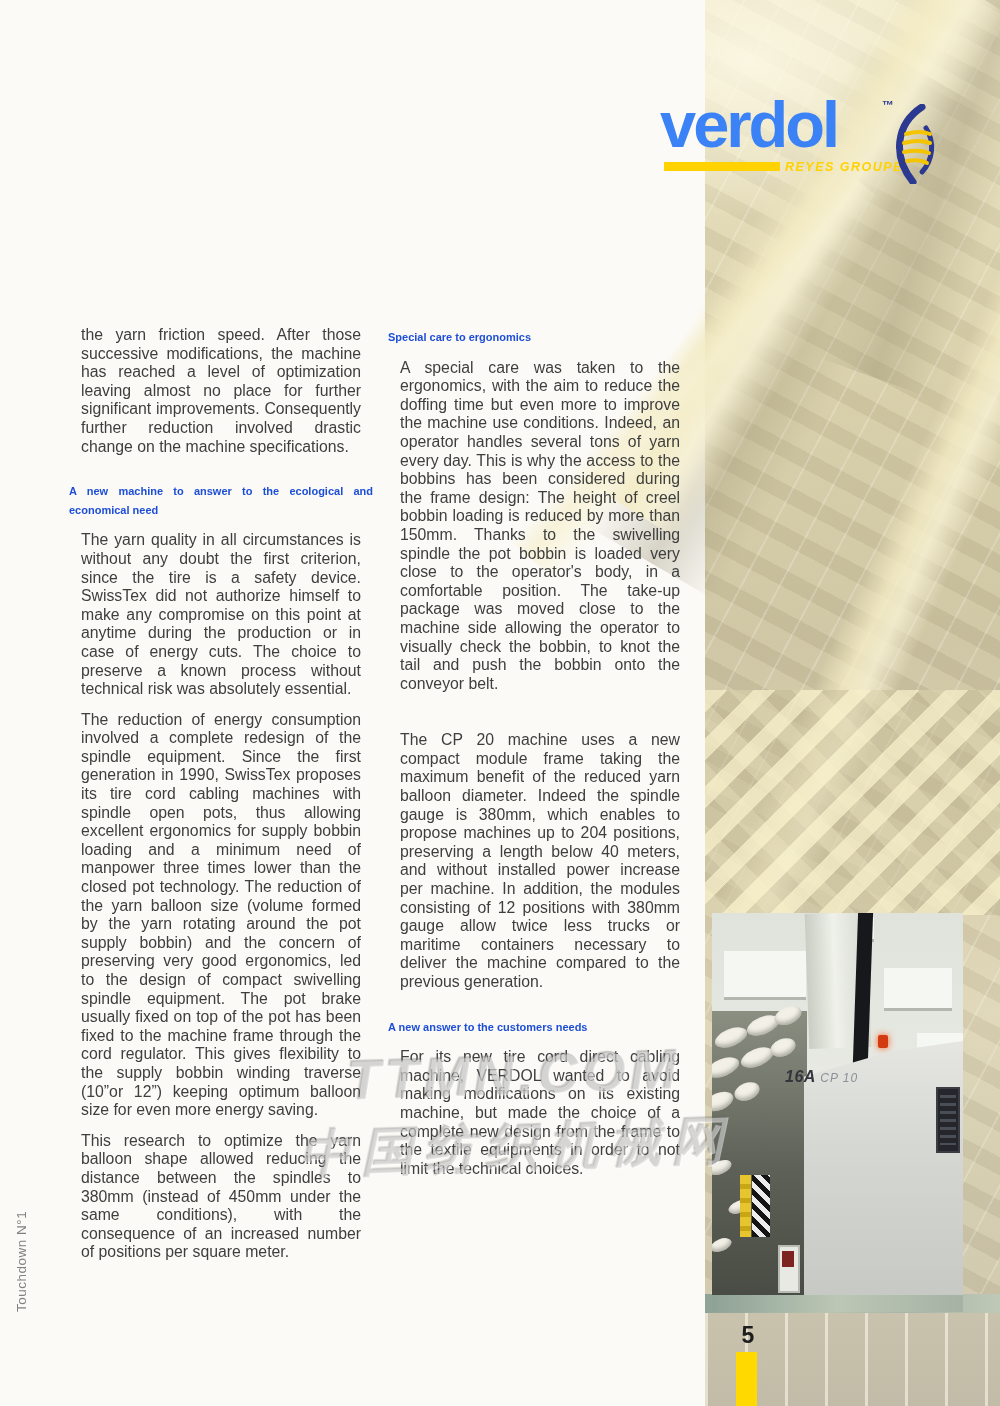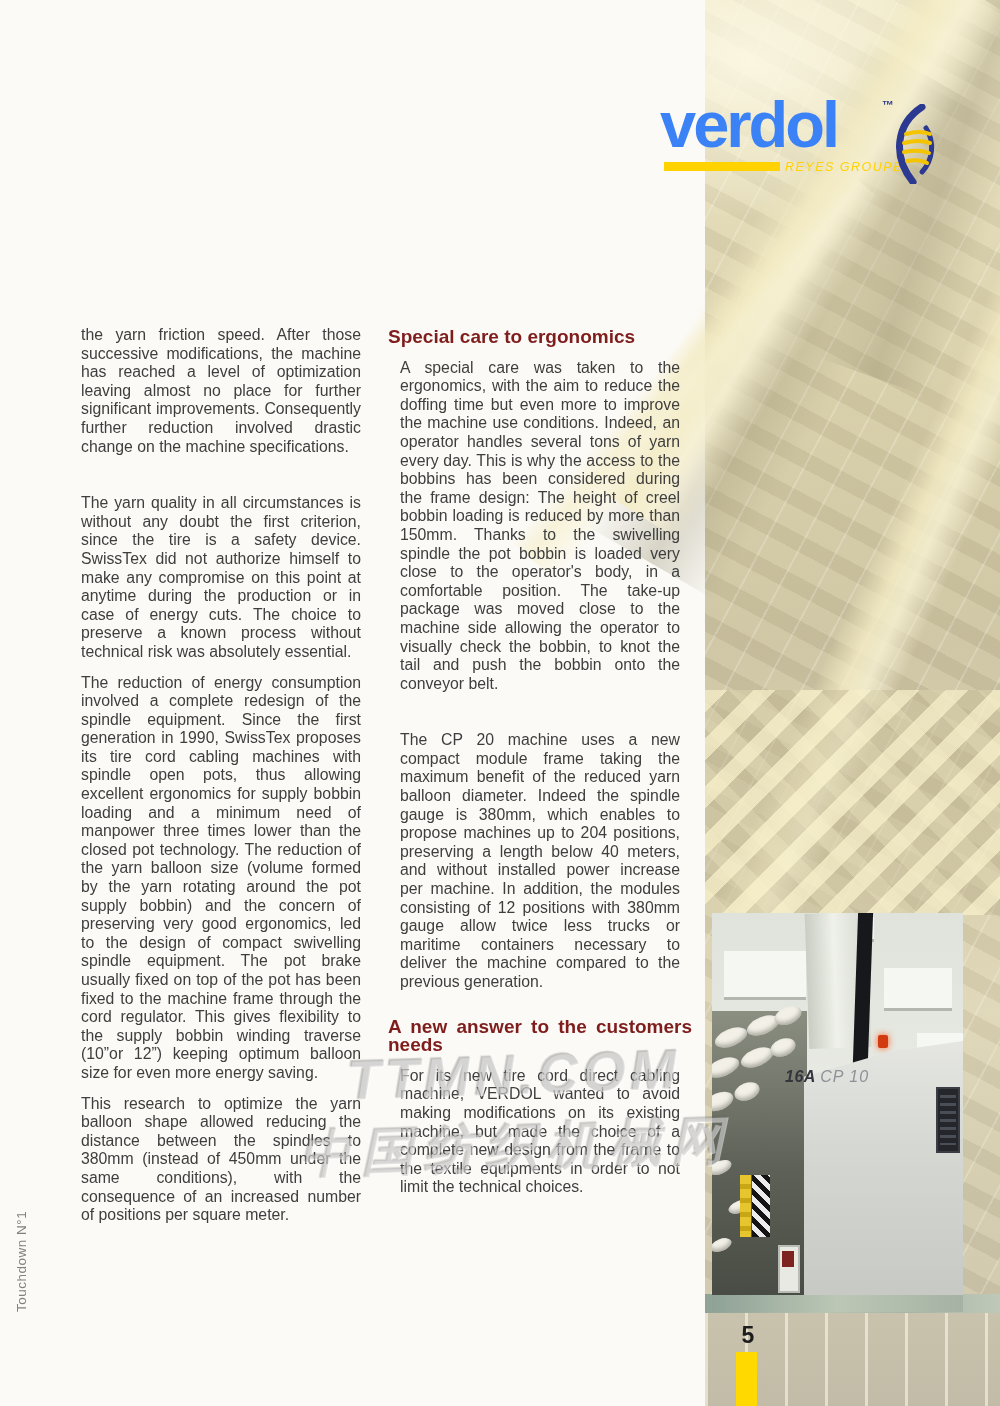--- a/index.html
+++ b/index.html
@@ -41,21 +41,21 @@
   .mp-ceil{position:absolute;left:0;top:0;width:100%;height:45%;background:linear-gradient(180deg,#dfe3db,#e8eae3);}
   .mp-duct-box{position:absolute;background:#f5f7f2;box-shadow:0 3px 0 rgba(120,125,115,.45);}
   .mp-bigduct{position:absolute;left:95px;top:0;width:62px;height:135px;
     background:linear-gradient(90deg,#c9cdc3,#eff1ea 45%,#d5d9cf);transform:rotate(-2deg);}
   .mp-pole{position:absolute;left:143px;top:-4px;width:15px;height:185px;background:#17181c;transform:rotate(2deg);}
   .mp-redlight{position:absolute;left:166px;top:122px;width:10px;height:13px;background:#d23a10;box-shadow:0 0 7px #ff5a20;border-radius:2px;}
   .mp-machine{position:absolute;left:92px;top:128px;right:0;bottom:16px;
     background:linear-gradient(180deg,#e5e6e2 0%,#d6d8d3 40%,#c7c9c4 100%);
     clip-path:polygon(0 14%,55% 4%,100% 0,100% 100%,0 100%);}
   .mp-label{position:absolute;left:73px;top:155px;font-style:italic;font-weight:bold;font-size:16px;color:#33343c;letter-spacing:.5px;}
-  .mp-label small{font-style:italic;font-weight:normal;font-size:16px;color:#8e9097;letter-spacing:1px;}
+  .mp-label small{font-style:italic;font-weight:normal;font-size:12px;color:#8e9097;letter-spacing:1px;}
   .mp-panel{position:absolute;right:3px;top:174px;width:24px;height:66px;background:#24262b;
     box-shadow:inset 0 0 0 2px #3a3d44;}
   .mp-panel:after{content:"";position:absolute;left:4px;top:8px;right:4px;bottom:8px;
     background:repeating-linear-gradient(180deg,#4a4e57 0 3px,#24262b 3px 8px);}
   .mp-creel{position:absolute;left:0;top:98px;width:95px;bottom:16px;
     background:linear-gradient(180deg,#8b8f82,#5d6157 55%,#484c44);}
   .bobbin{position:absolute;width:34px;height:17px;border-radius:50%;background:#f2f0e7;
     box-shadow:inset 0 -3px 4px rgba(110,110,100,.5);transform:rotate(-22deg);}
   .mp-hazard{position:absolute;left:40px;top:262px;width:18px;height:62px;
     background:repeating-linear-gradient(45deg,#141414 0 5px,#ececec 5px 10px);}
@@ -64,30 +64,30 @@
   .mp-smallbox{position:absolute;left:66px;top:332px;width:22px;height:48px;background:#e9e9e4;
     box-shadow:inset 0 0 0 2px #b9bcb4;}
   .mp-smallbox:after{content:"";position:absolute;left:4px;top:6px;width:12px;height:16px;background:#7e2420;}
   .mp-floor{position:absolute;left:0;bottom:0;width:100%;height:17px;
     background:linear-gradient(90deg,#8ea296,#bcc7b5 50%,#a5b2a4);}
   
   .logo{position:absolute;left:652px;top:92px;width:290px;height:100px;z-index:3;}
   .logo .brand{position:absolute;left:8px;top:0px;font-size:65px;font-weight:bold;letter-spacing:-3px;color:#3b82f6;line-height:1;}
   .logo .tm{position:absolute;left:230px;top:6px;font-size:12px;font-weight:bold;color:#2b3990;}
   .logo .bar{position:absolute;left:12px;top:70px;width:116px;height:9px;background:#ffd200;}
-  .logo .tagline{position:absolute;left:133px;top:68px;font-size:12.5px;font-weight:normal;font-style:italic;
+  .logo .tagline{position:absolute;left:133px;top:68px;font-size:12.5px;font-weight:bold;font-style:italic;
     color:#ffd200;letter-spacing:1.5px;white-space:nowrap;}
   .logo svg{position:absolute;left:228px;top:12px;}
   
   .col{position:absolute;top:314px;width:304px;z-index:2;color:#3e3e3e;
     font-size:15.8px;line-height:18.6px;text-align:justify;}
   .col-left{left:69px;}
   .col-right{left:388px;}
   .col p{margin:12px;}
-  .col h3{margin:0;font-size:19px;line-height:18.6px;font-weight:bold;color:#7f1d1d;}
+  .col h3{margin:0;font-size:11px;line-height:18.6px;font-weight:bold;color:#1d4ed8;}
   .col .gap{height:14px;}
   
   .watermark{position:absolute;left:285px;top:1042px;width:460px;z-index:4;pointer-events:none;
     transform:rotate(-2deg);text-align:center;font-weight:bold;font-style:italic;}
   .watermark .wm1{font-size:56px;letter-spacing:4px;color:rgba(135,135,135,0.22);
     text-shadow:1px 1px 0 rgba(255,255,255,0.55),-1px -1px 1px rgba(95,95,95,0.28);}
   .watermark .wm2{font-size:52px;letter-spacing:10px;color:rgba(135,135,135,0.20);
     text-shadow:1px 1px 0 rgba(255,255,255,0.5),-1px -1px 1px rgba(95,95,95,0.25);margin-top:6px;}
   
   .pagenum{position:absolute;left:736px;top:1322px;width:24px;z-index:3;text-align:center;
@@ -157,20 +157,21 @@
     <path d="M26 30 q 14 -4 24 0" stroke="#f5c400" stroke-width="4" fill="none" stroke-linecap="round"></path>
     <path d="M24 39 q 15 -4 26 0" stroke="#f5c400" stroke-width="4" fill="none" stroke-linecap="round"></path>
     <path d="M24 48 q 15 -3 25 1" stroke="#f5c400" stroke-width="4" fill="none" stroke-linecap="round"></path>
     <path d="M27 57 q 12 -2 20 2" stroke="#f5c400" stroke-width="4" fill="none" stroke-linecap="round"></path>
   </svg>
 </div>
 
 <div class="col col-left">
     <p>the yarn friction speed. After those successive modifications, the machine has reached a level of optimization leaving almost no place for further significant improvements. Consequently further reduction involved drastic change on the machine specifications.</p>
     <div class="gap"></div>
+    <h3>A new machine to answer to the ecological and economical need</h3>
     <p>The yarn quality in all circumstances is without any doubt the first criterion, since the tire is a safety device. SwissTex did not authorize himself to make any compromise on this point at anytime during the production or in case of energy cuts. The choice to preserve a known process without technical risk was absolutely essential.</p>
     <p>The reduction of energy consumption involved a complete redesign of the spindle equipment. Since the first generation in 1990, SwissTex proposes its tire cord cabling machines with spindle open pots, thus allowing excellent ergonomics for supply bobbin loading and a minimum need of manpower three times lower than the closed pot technology. The reduction of the yarn balloon size (volume formed by the yarn rotating around the pot supply bobbin) and the concern of preserving very good ergonomics, led to the design of compact swivelling spindle equipment. The pot brake usually fixed on top of the pot has been fixed to the machine frame through the cord regulator. This gives flexibility to the supply bobbin winding traverse (10”or 12”) keeping optimum balloon size for even more energy saving.</p>
     <p>This research to optimize the yarn balloon shape allowed reducing the distance between the spindles to 380mm (instead of 450mm under the same conditions), with the consequence of an increased number of positions per square meter.</p>
   </div>
 <div class="col col-right">
     <div class="gap"></div>
     <h3>Special care to ergonomics</h3>
     <p>A special care was taken to the ergonomics, with the aim to reduce the doffing time but even more to improve the machine use conditions. Indeed, an operator handles several tons of yarn every day. This is why the access to the bobbins has been considered during the frame design: The height of creel bobbin loading is reduced by more than 150mm. Thanks to the swivelling spindle the pot bobbin is loaded very close to the operator's body, in a comfortable position. The take-up package was moved close to the machine side allowing the operator to visually check the bobbin, to knot the tail and push the bobbin onto the conveyor belt.</p>
     <div class="gap"></div>
     <p>The CP 20 machine uses a new compact module frame taking the maximum benefit of the reduced yarn balloon diameter. Indeed the spindle gauge is 380mm, which enables to propose machines up to 204 positions, preserving a length below 40 meters, and without installed power increase per machine. In addition, the modules consisting of 12 positions with 380mm gauge allow twice less trucks or maritime containers necessary to deliver the machine compared to the previous generation.</p>

